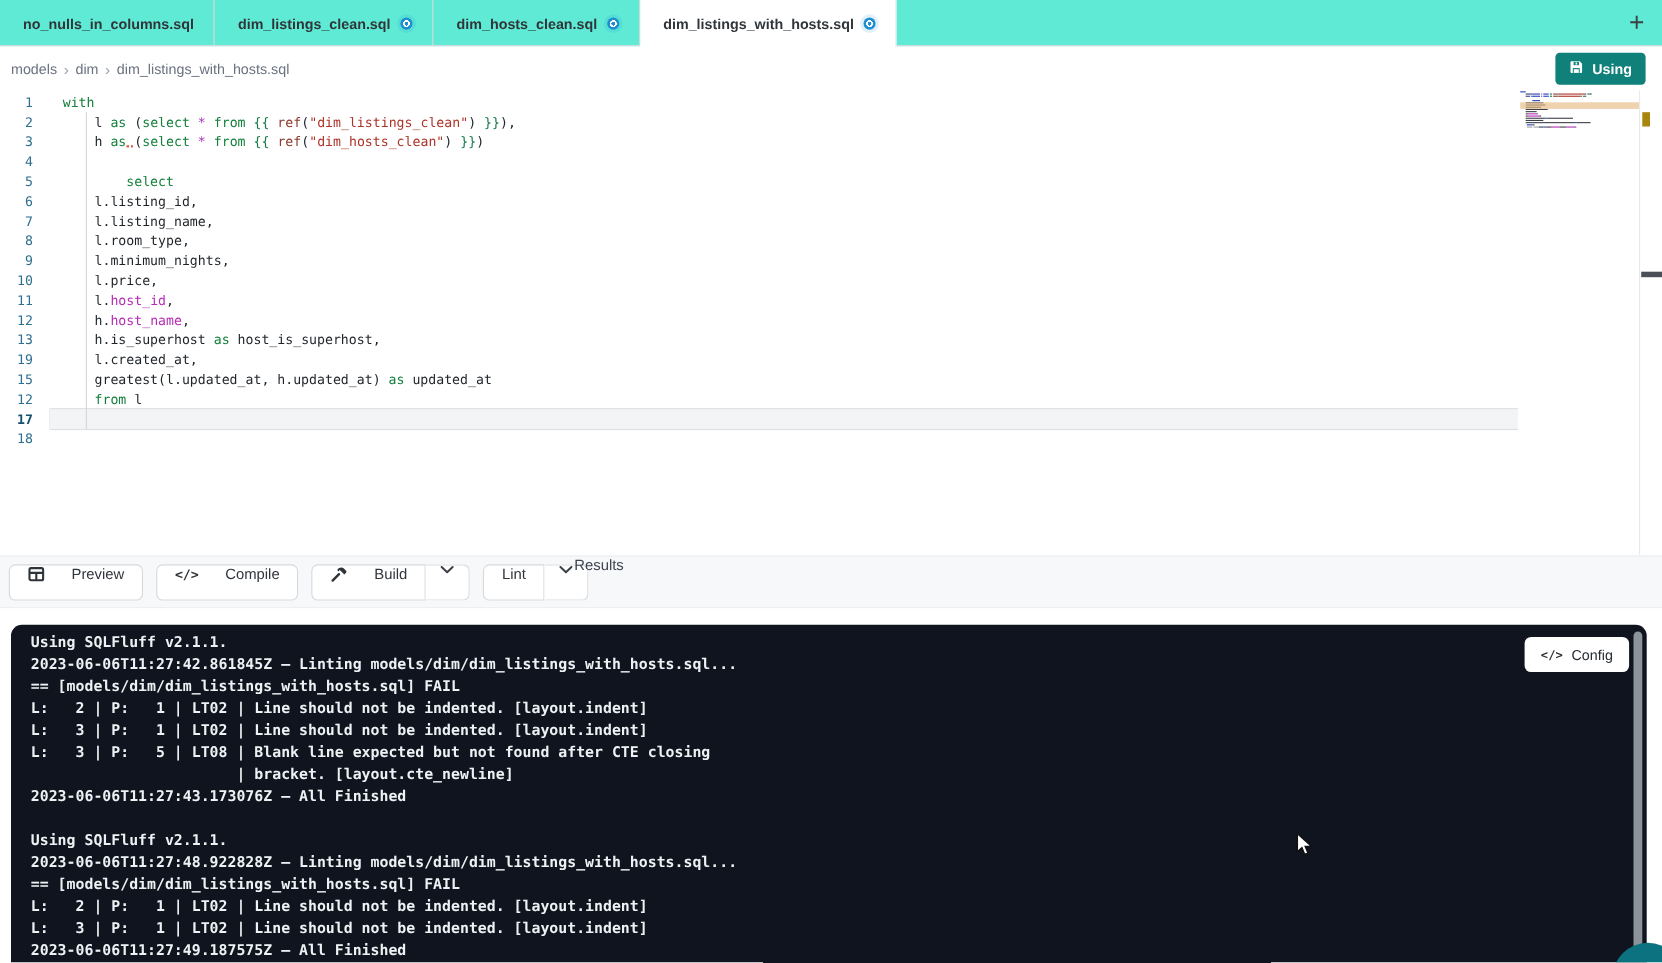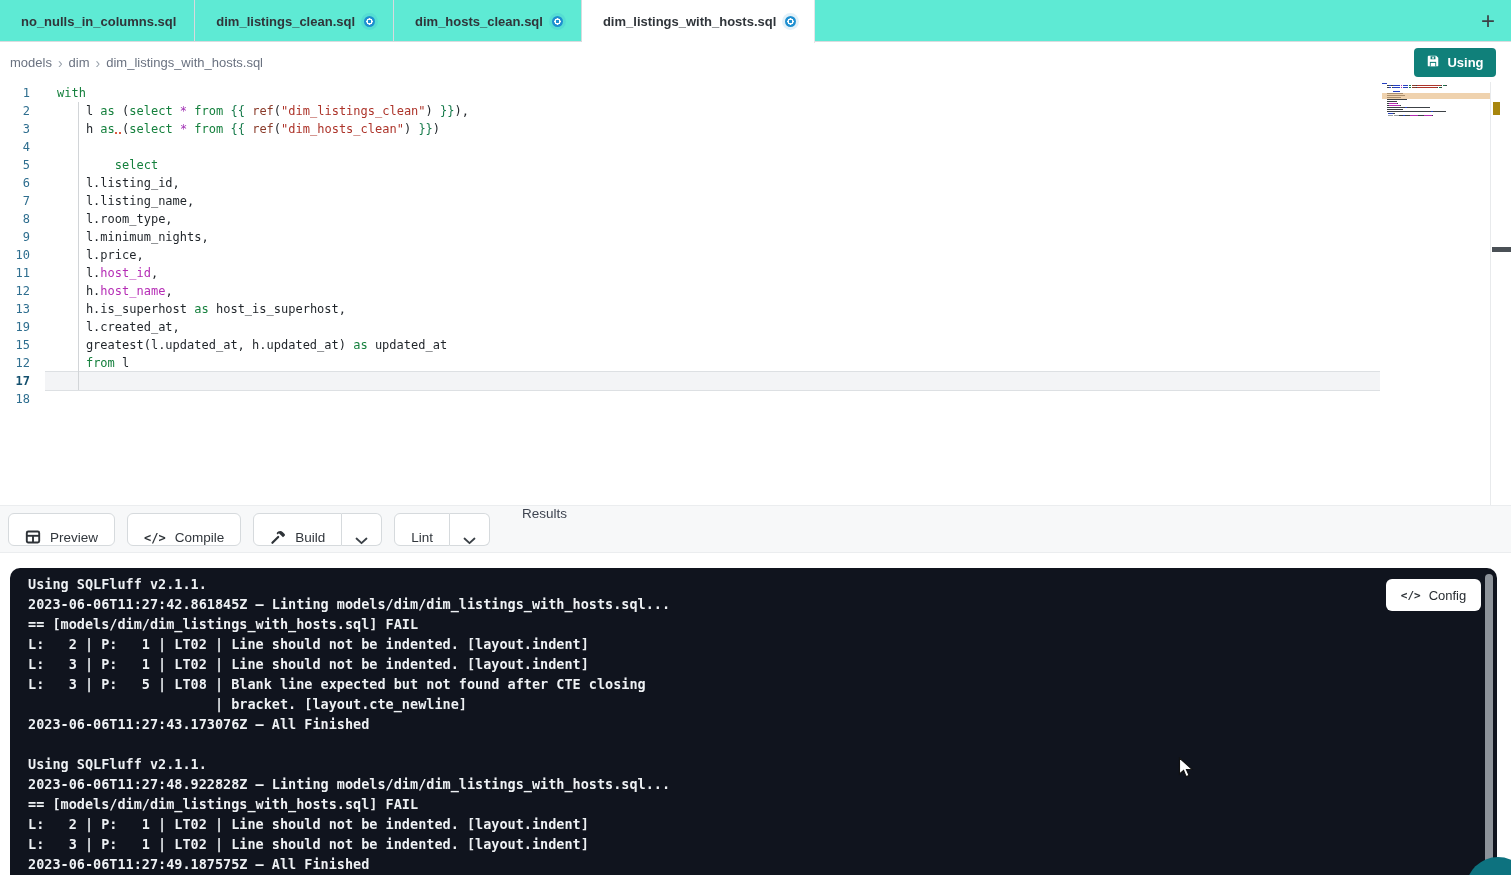--- a/index.html
+++ b/index.html
@@ -62,21 +62,21 @@
   .ruler { position:absolute; left:1490px; top:0; width:21px; height:423px; border-left:1px solid #e8eaec; }
   .marker-gold { position:absolute; left:2px; top:20px; width:7px; height:13px; background:#a8860d; }
   .marker-pos { position:absolute; left:1px; top:165px; width:20px; height:5px; background:#4a5056; }
 
   
   .toolbar { position:absolute; left:0; top:505px; width:1511px; height:48px; background:#f7f8f9;
              border-top:1px solid #ebedef; border-bottom:1px solid #ebedef; }
   .btnrow { position:absolute; left:8px; top:7px; display:flex; gap:12px; }
   .btn-group { display:flex; }
   .btn { height:33px; background:#fff; border:1px solid #d6dadd; border-radius:6px;
-         display:flex; align-items:flex-end; gap:9px; padding:0 16px; font-size:13.5px;
+         display:flex; align-items:flex-start; gap:24px; padding:0 16px; font-size:13.5px;
          color:#31363c; cursor:pointer; font-family:"Liberation Sans", sans-serif; }
   .btn-group .btn.main { border-top-right-radius:0; border-bottom-right-radius:0; }
   .btn.caret { border-left:none; border-top-left-radius:0; border-bottom-left-radius:0;
                padding:0 13px; }
   .btn svg { display:block; }
   .codeglyph { font-family:"DejaVu Sans Mono", monospace; font-weight:700; font-size:12px; color:#2e3338; }
 
   .paneltabs { position:absolute; left:498px; top:0; height:46px; display:flex; gap:33px; align-items:center;flex-direction:column; }
   .ptab { font-size:13.5px; color:#3e4450; cursor:pointer; position:relative; height:46px;
           display:flex; align-items:center; }

